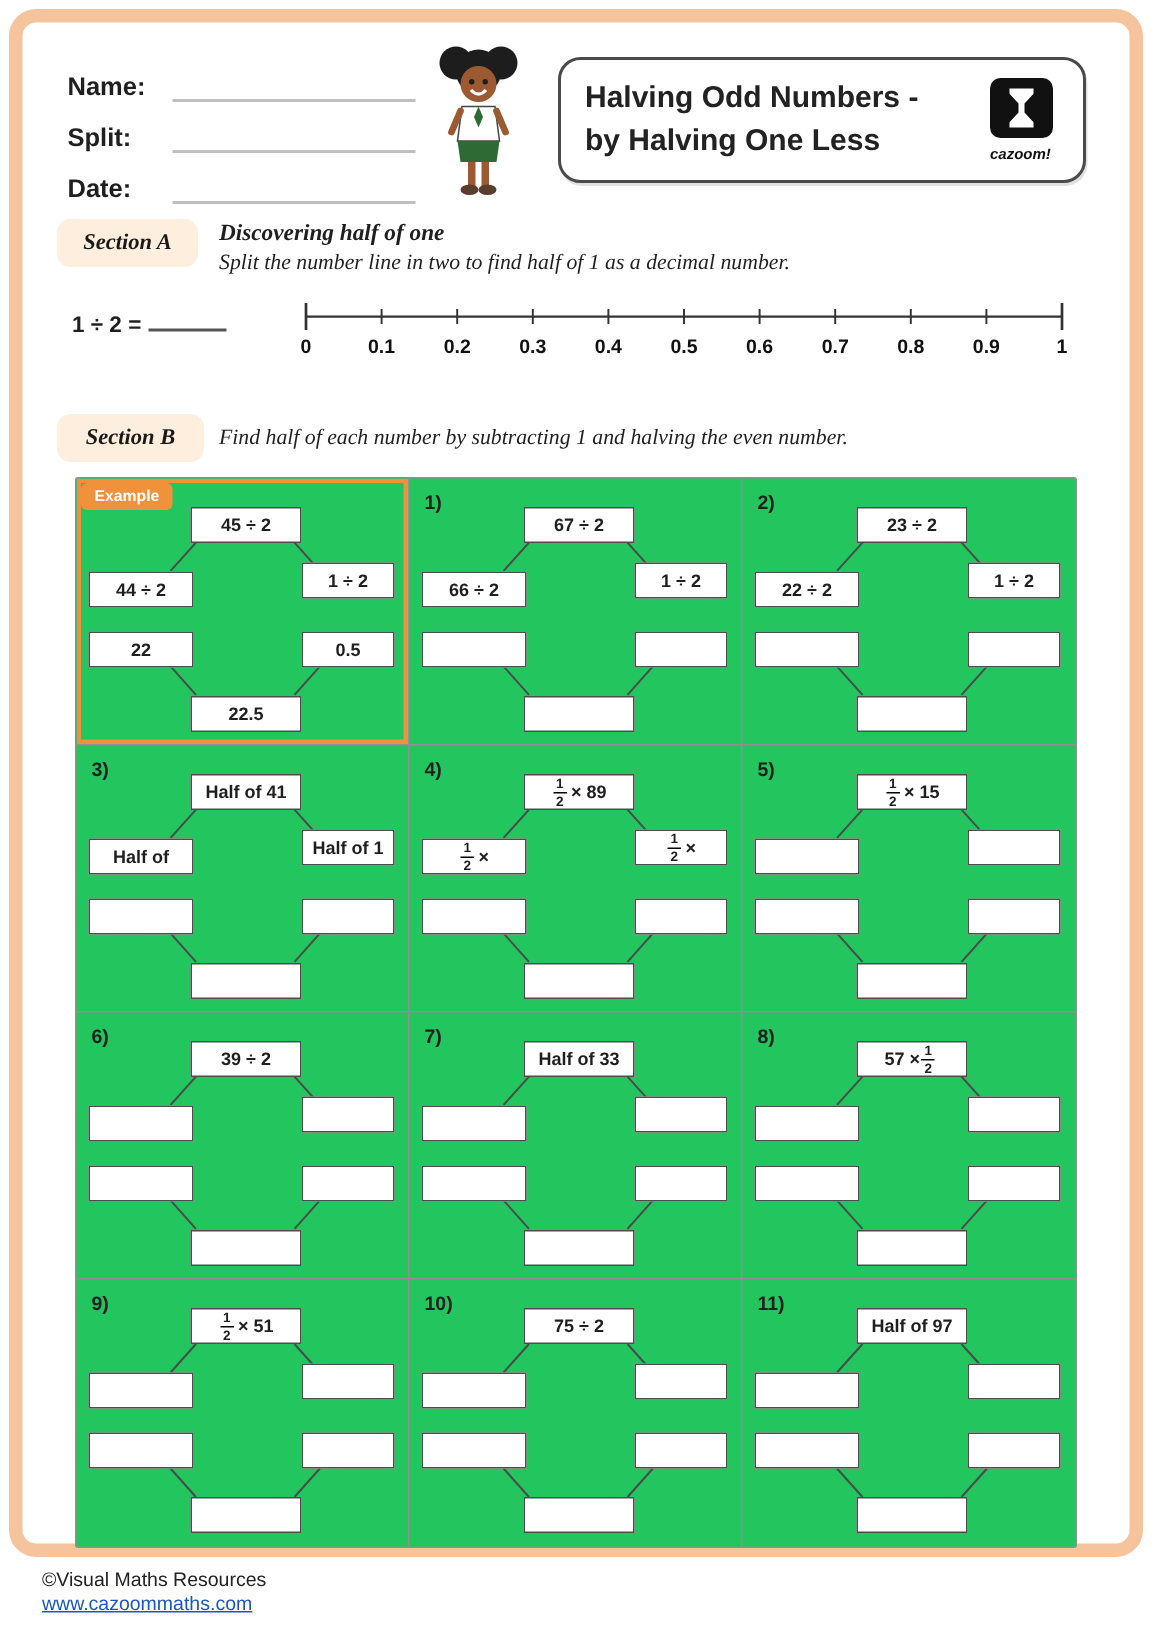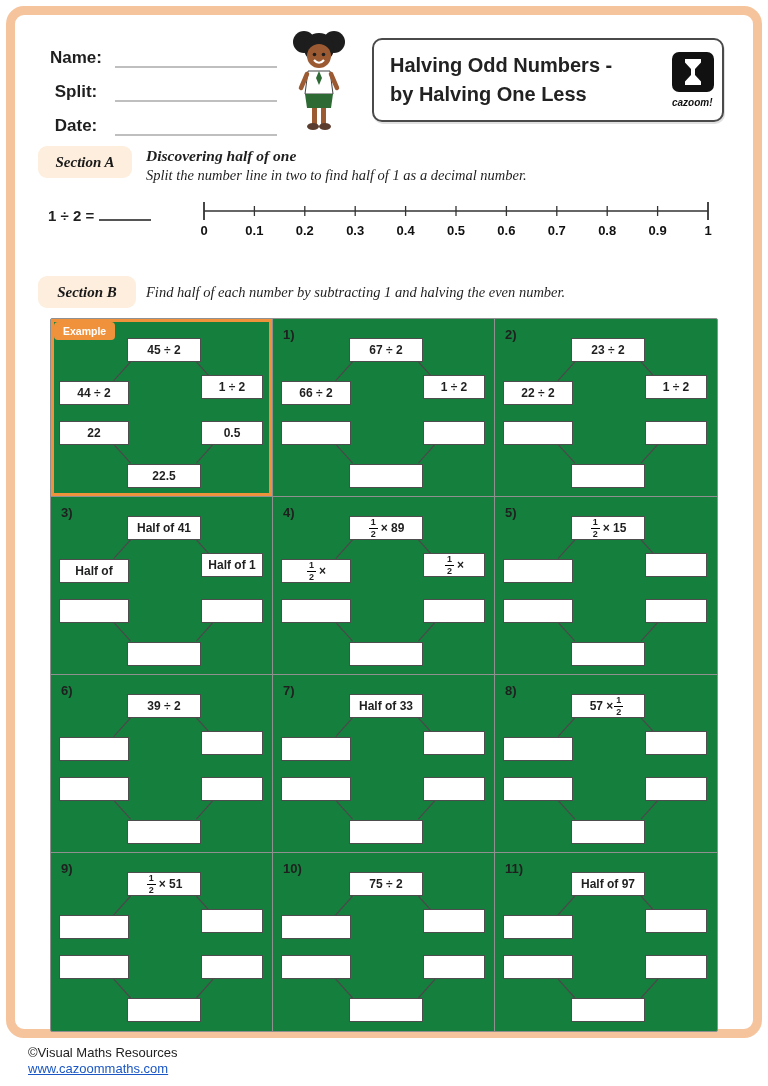--- a/index.html
+++ b/index.html
@@ -10,32 +10,32 @@
   }
   
   .frame{
     position:absolute;left:6px;top:6px;width:738px;height:1014px;
     border:9px solid var(--frame,#f6c49c);border-radius:18px;pointer-events:none;z-index:0;
   }
   .layer{position:absolute;inset:0;z-index:1;}
 
   
   .fields{position:absolute;left:45px;top:44px;width:232px;}
-  .field-row{display:flex;align-items:flex-end;height:24px;margin-bottom:10px;text-align:center;}
+  .field-row{display:flex;align-items:flex-end;height:24px;margin-bottom:10px;}
   .field-label{font-weight:bold;font-size:17px;width:62px;}
   .field-line{flex:1;border-bottom:2px solid #bfbfbf;height:18px;margin-left:8px;}
 
   
   .mascot{position:absolute;left:288px;top:28px;}
 
   
   .titlebox{
     position:absolute;left:372px;top:38px;width:352px;height:84px;background:#fff;
-    border:2px solid #4a4a4a;border-radius:10px;box-shadow:1px 2px 0 rgba(0,0,0,0.12);
-    display:flex;align-items:center;box-sizing:border-box;padding:0 4px 0 16px;
+    border:2px solid #4a4a4a;border-radius:15px;box-shadow:1px 2px 0 rgba(0,0,0,0.12);
+    display:flex;align-items:center;box-sizing:border-box;padding:0 16px 0 16px;
   }
   .title-lines{flex:1;}
   .title-line{font-weight:bold;font-size:20px;line-height:1.45;color:#222;}
   .logo{width:46px;}
   .logo-text{font-weight:bold;font-style:italic;font-size:10px;color:#111;margin-top:1px;}
 
   
   .badge{
     position:absolute;background:var(--badge,#fdeedd);border-radius:9px;
     font-family:"Liberation Serif",serif;font-style:italic;font-weight:bold;font-size:15px;
@@ -59,21 +59,21 @@
   .numberline-wrap{position:absolute;left:200px;top:200px;width:512px;height:44px;}
   .nl-label{
     position:absolute;top:23px;width:40px;text-align:center;
     font-weight:bold;font-size:13px;color:#111;
   }
 
   
   .grid{
     position:absolute;left:50px;top:318px;width:668px;
     display:grid;grid-template-columns:repeat(3,1fr);grid-auto-rows:178px;
-    border:1.3px solid #909090;box-sizing:border-box;background:#15803d;border-radius:2px;
+    border:1.3px solid #909090;box-sizing:border-box;background:#22c55e;border-radius:2px;
   }
   .cell{position:relative;border-right:1.3px solid #909090;border-bottom:1.3px solid #909090;box-sizing:border-box;}
   .cell:nth-child(3n){border-right:none;}
   .cell:nth-child(n+10){border-bottom:none;}
   .cell.example{box-shadow:inset 0 0 0 3px var(--accent,#f0923b);z-index:2;}
   .cell-num{position:absolute;left:10px;top:8px;font-weight:bold;font-size:13px;}
   .ex-badge{
     position:absolute;left:3px;top:3px;background:var(--accent,#f0923b);color:#fff;
     font-weight:bold;font-size:10.5px;padding:3px 9px;border-radius:4px;
   }

